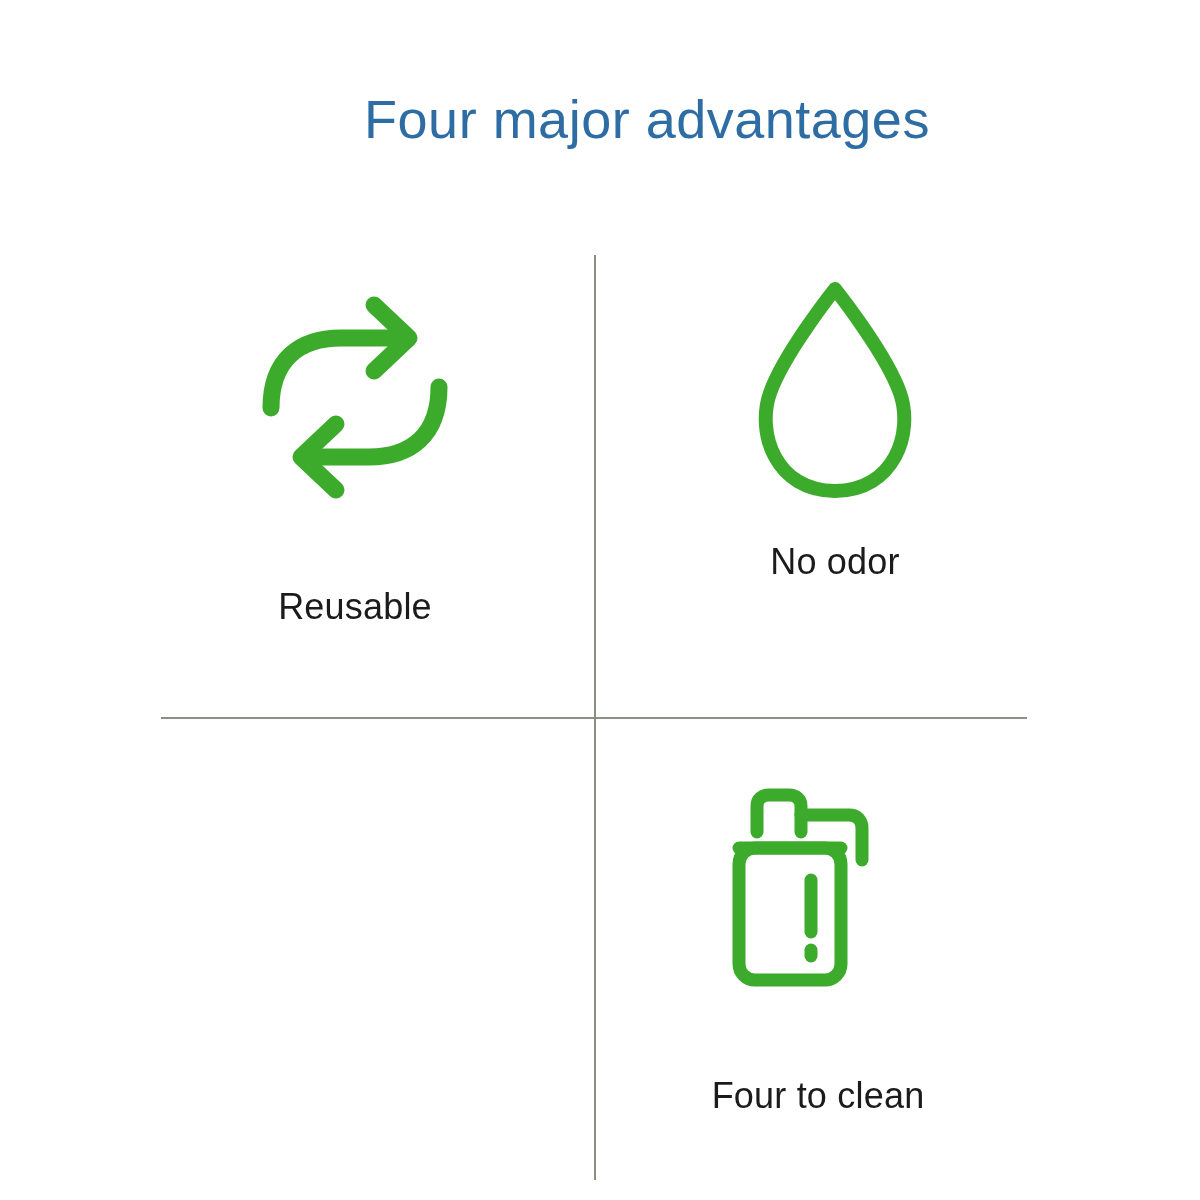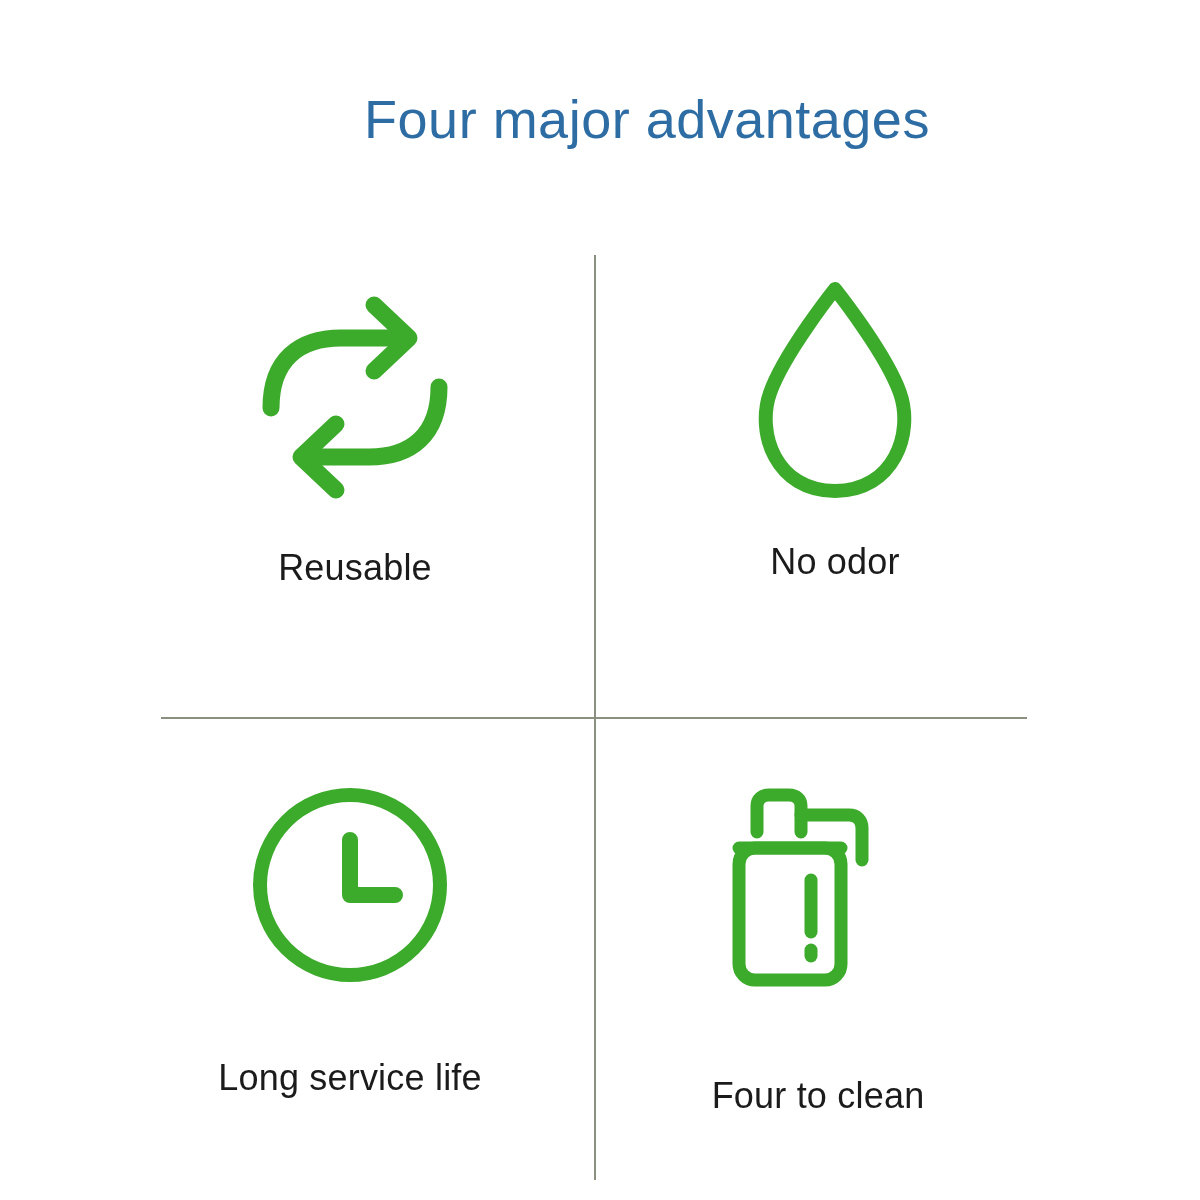--- a/index.html
+++ b/index.html
@@ -68,21 +68,21 @@
   .quad-label {
     font-size: 36px;
     color: #1b1b1b;
     font-weight: 400;
     white-space: nowrap;
     letter-spacing: 0.2px;
   }
 
   
   #quad-reusable      { left: 155px; top: 290px;  width: 400px; }
-  #quad-reusable   .quad-label { margin-top: 42px; }
+  #quad-reusable   .quad-label { margin-top: 81px; }
 
   #quad-no-odor       { left: 635px; top: 275px;  width: 400px; }
   #quad-no-odor    .quad-label { margin-top: 36px; }
 
   #quad-long-life     { left: 150px; top: 785px;  width: 400px; }
   #quad-long-life  .quad-label { margin-top: 72px; }
 
   #quad-easy-clean    { left: 618px; top: 770px;  width: 400px; }
   #quad-easy-clean .quad-label { margin-top: 80px; }
 </style>
@@ -116,29 +116,20 @@
         <path d="M95 14
                  C95 14 44 78 30 118
                  C16 158 36 216 95 216
                  C154 216 174 158 160 118
                  C146 78 95 14 95 14 Z" stroke="#3CAA2B" stroke-width="14" stroke-linejoin="round" fill="none"></path>
       </svg>
     </span>
     <span class="quad-label">No odor</span>
   </div>
 
-  <div class="quad" id="quad-long-life">
-    <span class="quad-icon">
-      <svg width="200" height="200" viewBox="0 0 200 200" fill="none" xmlns="http://www.w3.org/2000/svg">
-        <circle cx="100" cy="100" r="90" stroke="#3CAA2B" stroke-width="14" fill="none"></circle>
-        <path d="M100 55 L100 110 L145 110" stroke="#3CAA2B" stroke-width="16" stroke-linecap="round" stroke-linejoin="round" fill="none"></path>
-      </svg>
-    </span>
-    <span class="quad-label">Long service life</span>
-  </div>
 
   <div class="quad" id="quad-easy-clean">
     <span class="quad-icon">
       <svg width="190" height="225" viewBox="0 0 190 225" fill="none" xmlns="http://www.w3.org/2000/svg">
 
         <path d="M34 62 L34 36 C34 29 39 25 46 25 L66 25 C73 25 78 29 78 36 L78 62" stroke="#3CAA2B" stroke-width="13" stroke-linecap="round" stroke-linejoin="round" fill="none"></path>
 
         <path d="M78 45 L126 45 C134 45 139 50 139 58 L139 90" stroke="#3CAA2B" stroke-width="13" stroke-linecap="round" stroke-linejoin="round" fill="none"></path>
 
         <path d="M16 78 L118 78" stroke="#3CAA2B" stroke-width="13" stroke-linecap="round" fill="none"></path>

